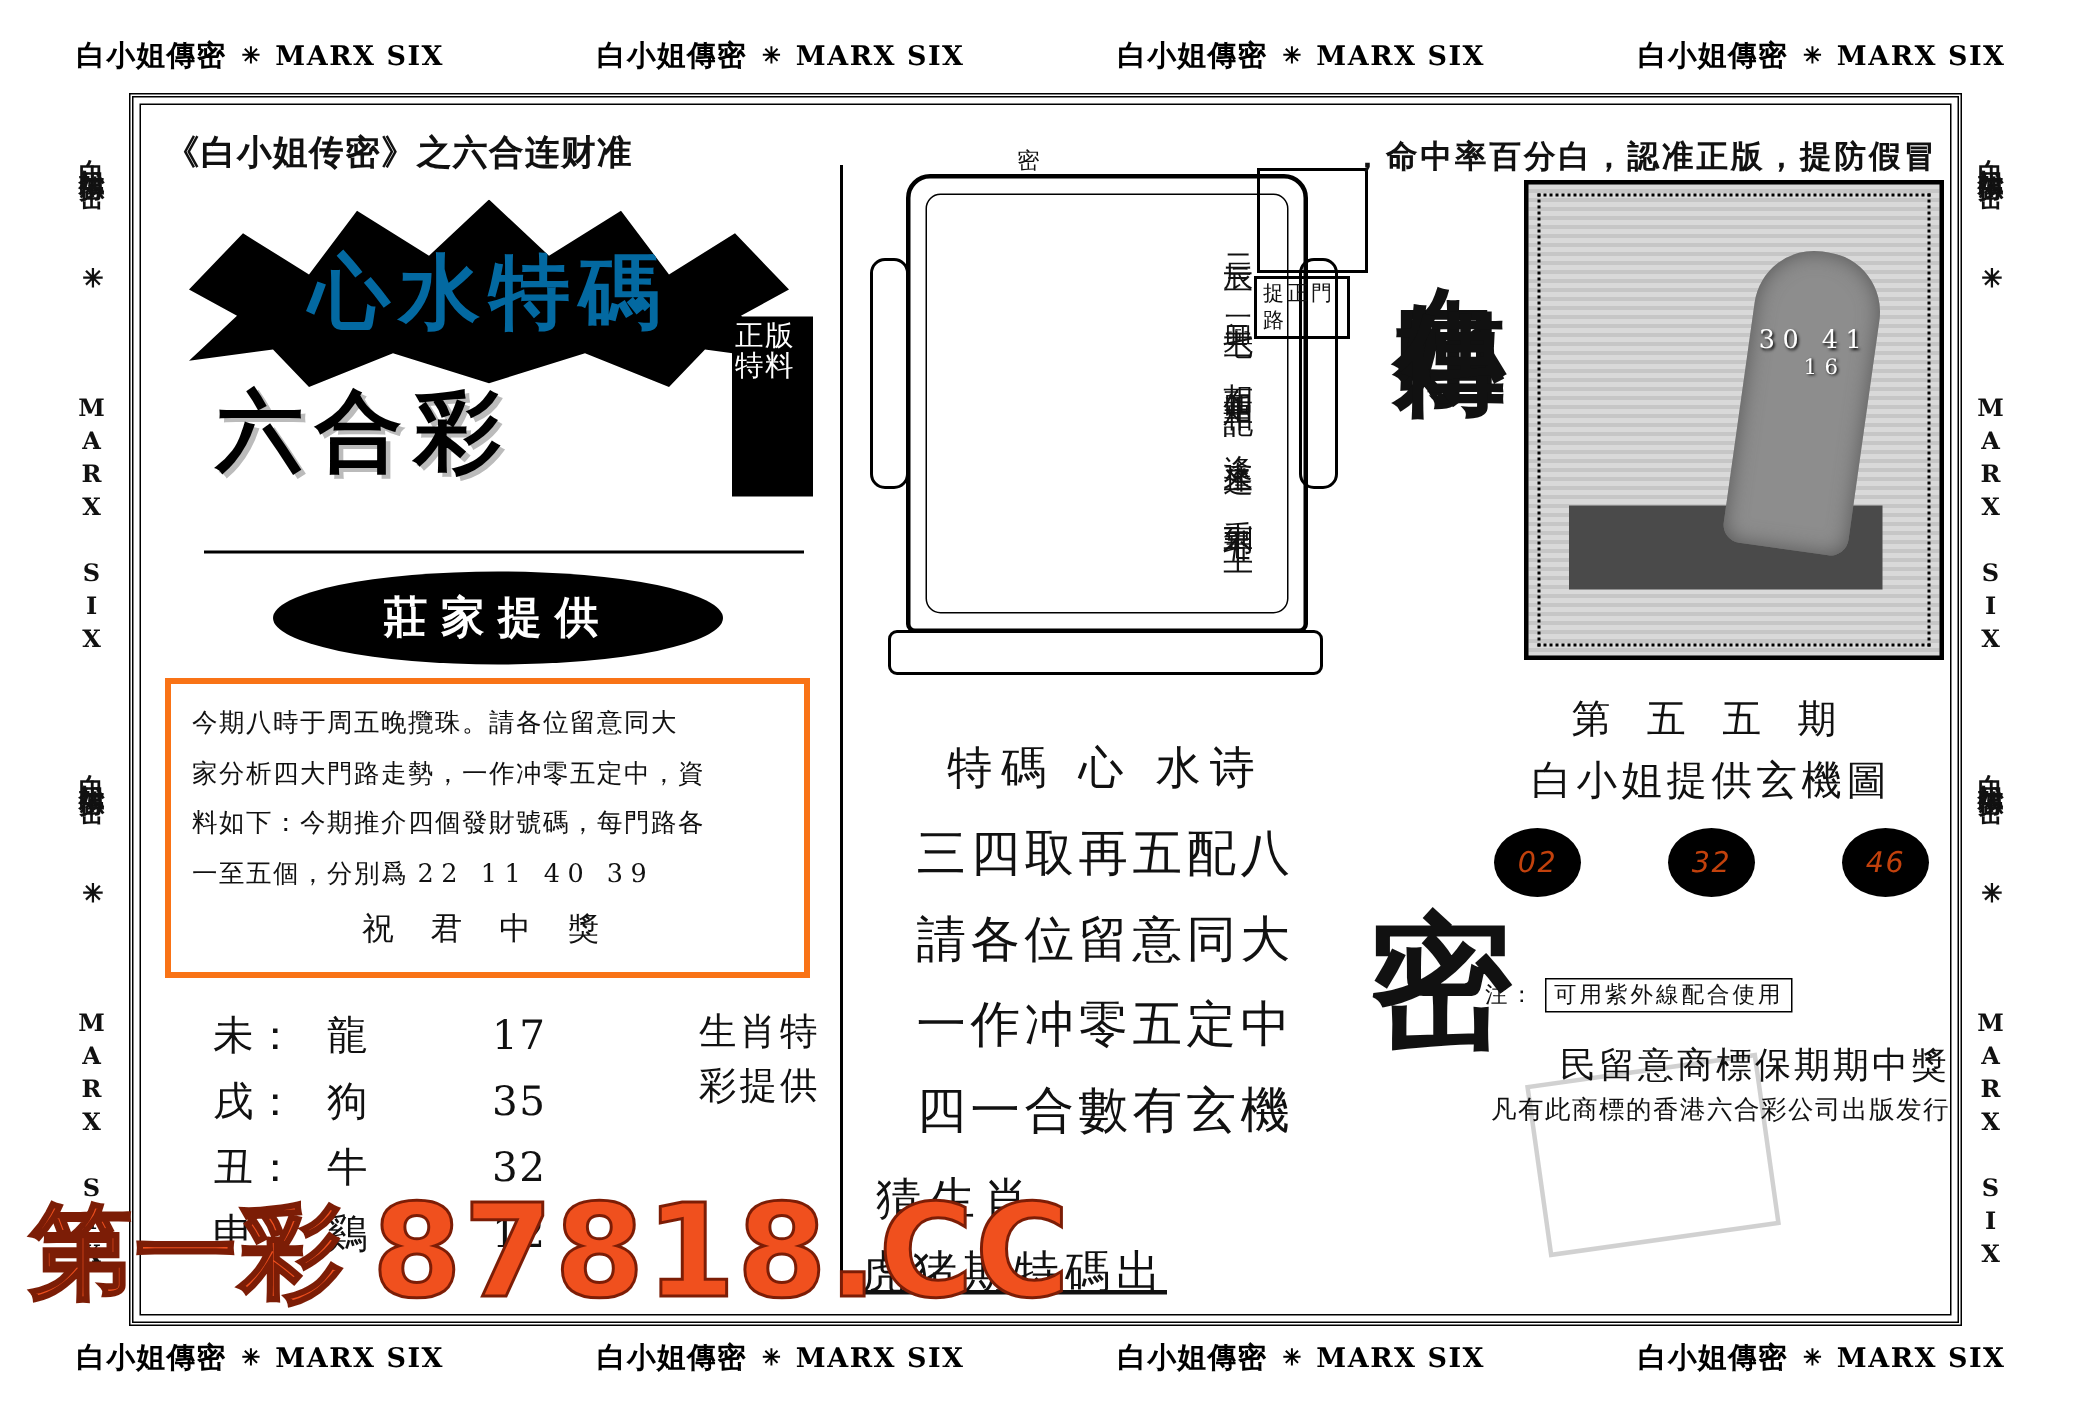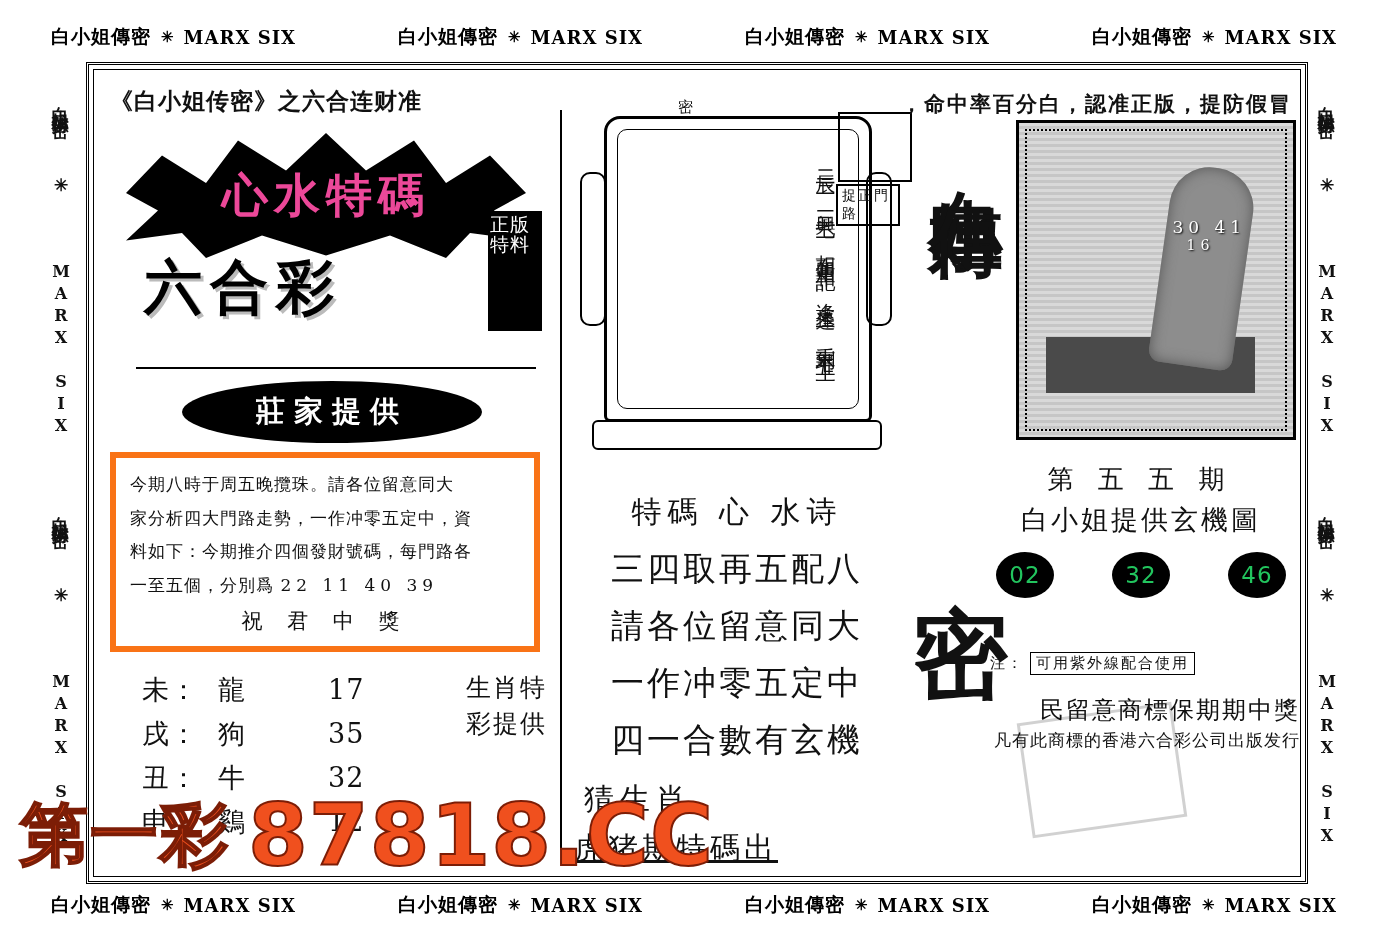--- a/index.html
+++ b/index.html
@@ -72,21 +72,21 @@
   .star-logo{
     position:relative;margin:12px 0 0 20px;width:420px;height:230px;
   }
   .burst{
     position:absolute;left:10px;top:4px;width:400px;height:125px;
     background:#000;
     clip-path:polygon(0% 48%,9% 18%,20% 40%,28% 6%,40% 30%,50% 0%,60% 30%,72% 6%,80% 40%,91% 18%,100% 48%,92% 62%,100% 86%,86% 80%,80% 100%,66% 82%,50% 98%,34% 82%,20% 100%,14% 80%,0% 86%,8% 62%);
     display:flex;align-items:center;justify-content:center;
   }
   .burst span{
-    color:#ec4899;font-size:46px;font-weight:bold;letter-spacing:6px;
+    color:#0369a1;font-size:54px;font-weight:bold;letter-spacing:6px;
     font-family:"DejaVu Serif", serif;
     -webkit-text-stroke:0px;
     transform:skewX(-6px);
   }
   .bigcolor{
     position:absolute;left:28px;top:120px;font-size:58px;font-weight:bold;letter-spacing:8px;
     font-family:"DejaVu Serif", serif;
     color:#000;
     text-shadow:3px 3px 0 #bbb;
   }
@@ -100,21 +100,21 @@
   }
   .ellipse{
     position:absolute;left:66px;top:252px;width:300px;height:62px;background:#000;border-radius:50%;
     color:#fff;display:flex;align-items:center;justify-content:center;
     font-size:29px;letter-spacing:9px;font-weight:bold;
   }
 
   
   .notebox{
     position:absolute;left:14px;top:380px;width:430px;height:200px;
-    border:6px solid #f97316;box-sizing:border-box;padding:14px 14px 8px 14px;
+    border:4px solid #f97316;box-sizing:border-box;padding:14px 14px 8px 14px;
   }
   .notebox p{margin:0 0 9px 0;font-size:17px;line-height:1.45;letter-spacing:1px;}
   .notebox .nums{letter-spacing:5px;}
   .bless{text-align:center;font-size:21px;letter-spacing:9px;margin-top:8px;}
 
   
   .ztable{position:absolute;left:46px;top:600px;width:420px;}
   .zrow{display:flex;align-items:baseline;font-size:27px;margin-bottom:8px;letter-spacing:1px;}
   .zrow .c1{width:76px;}
   .zrow .c2{width:110px;}
@@ -191,38 +191,39 @@
     transform:rotate(8deg);
     box-shadow:inset 0 0 14px #555;
   }
   .photo .plat{
     position:absolute;left:10%;bottom:14%;width:76%;height:56px;background:#4a4a4a;
   }
   .photo .nums{
     position:absolute;left:56%;top:30%;color:#fff;font-size:17px;letter-spacing:5px;
     text-shadow:1px 1px 2px #000;
   }
-  .photo .nums small{display:block;margin-left:14px;}
+  .photo .nums small{display:block;margin-left:14px;text-align:center;}
 
   .issue{
     position:absolute;right:10px;top:390px;width:300px;text-align:center;
     font-size:26px;letter-spacing:8px;
   }
   .issue2{
     position:absolute;right:4px;top:430px;width:310px;text-align:center;
     font-size:27px;letter-spacing:3px;
   }
   .balls{
     position:absolute;right:14px;top:480px;width:290px;
     display:flex;justify-content:space-between;
   }
   .ball{
-    width:58px;height:46px;border-radius:50%;background:#000;color:#22c55e;
-    display:flex;align-items:center;justify-content:center;font-size:23px;letter-spacing:1px;
+    width:58px;height:46px;border-radius:50%;background:#000;color:#c2410c;
+    display:flex;align-items:center;justify-content:center;font-size:19px;letter-spacing:1px;
     font-family:"DejaVu Sans", sans-serif;
+    font-style:italic;
   }
   .bigseal{
     position:absolute;left:12px;top:520px;font-size:96px;font-weight:bold;
     font-family:"DejaVu Serif", serif;
   }
   .note-row{
     position:absolute;right:10px;top:580px;width:300px;font-size:15px;letter-spacing:2px;
     display:flex;align-items:center;gap:6px;
   }
   .note-row .boxed{border:1px solid #000;padding:1px 5px;}

